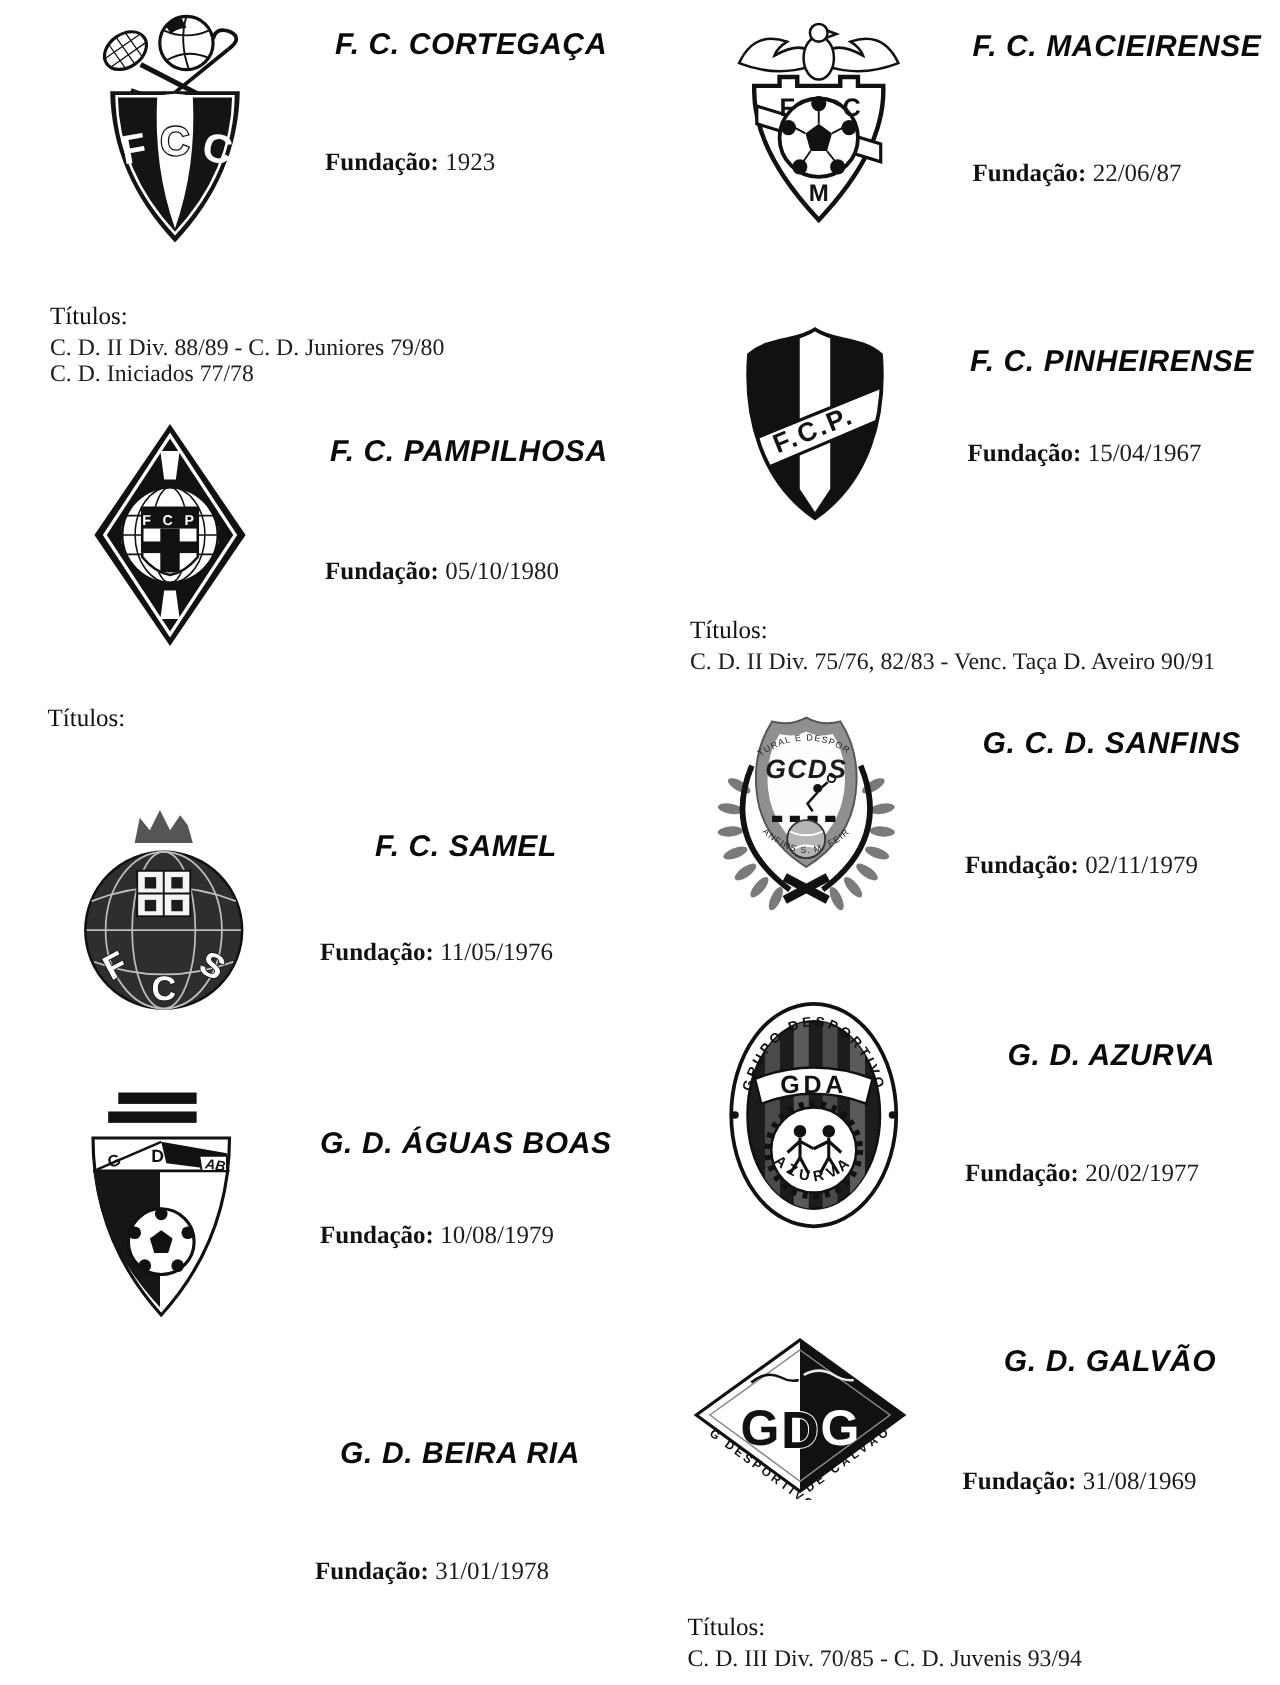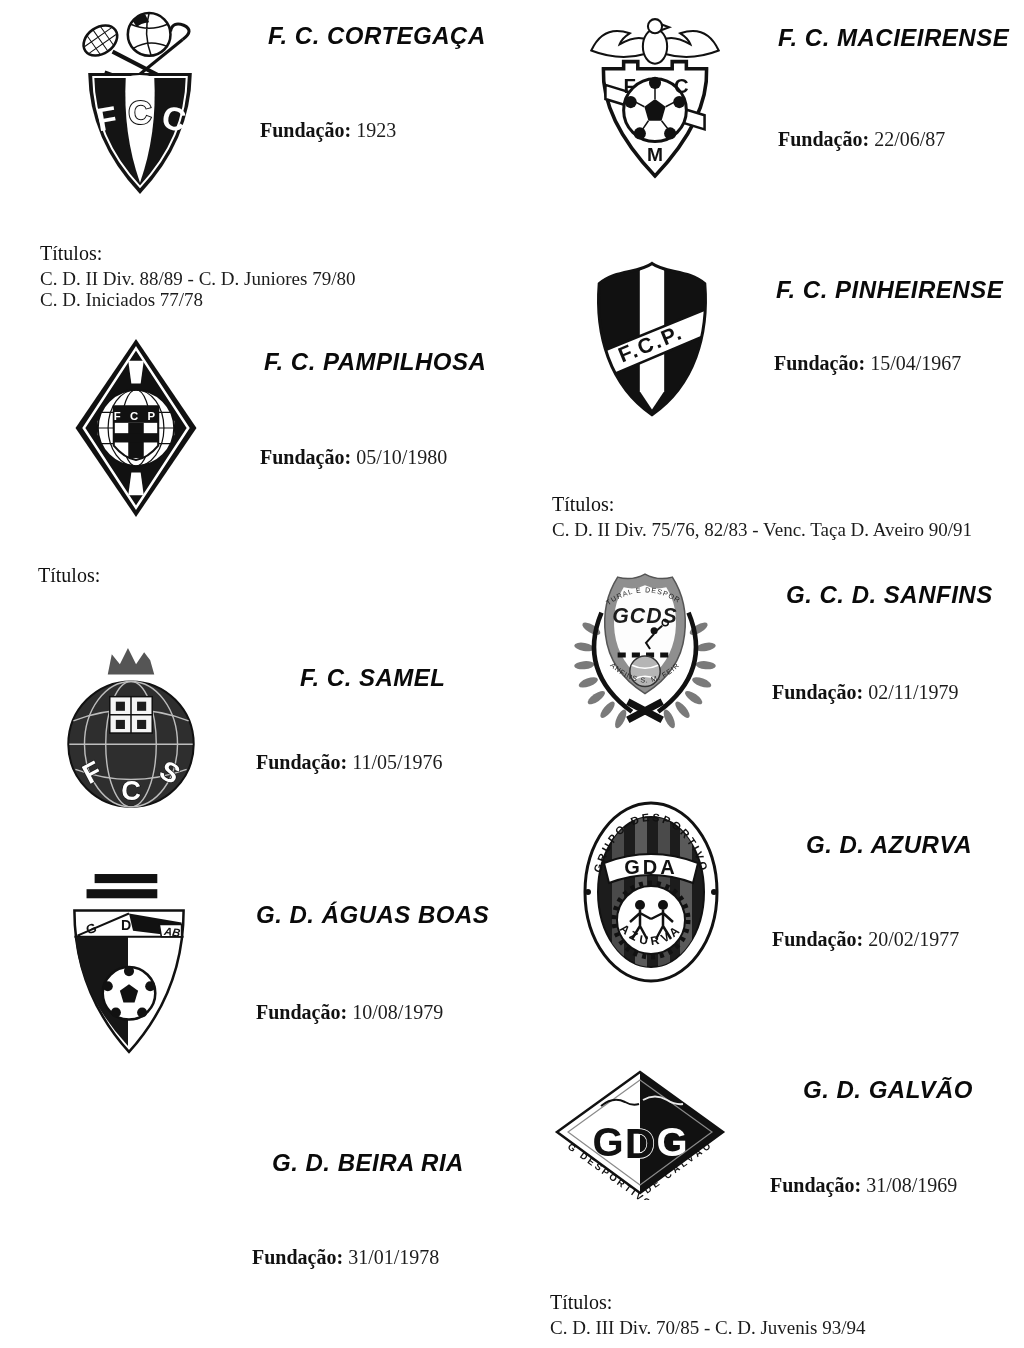--- a/index.html
+++ b/index.html
@@ -30,21 +30,21 @@
   .t-cortegaca{left:40px;top:242px;}
   .c-pampilhosa{left:70px;top:336px;width:132px;height:184px;}
   .n-pampilhosa{left:264px;top:348px;}
   .f-pampilhosa{left:260px;top:446px;}
   .t-pampilhosa{left:38px;top:564px;}
   .c-samel{left:64px;top:640px;width:134px;height:178px;}
   .n-samel{left:300px;top:664px;}
   .f-samel{left:256px;top:751px;}
   .c-aguasboas{left:68px;top:872px;width:122px;height:184px;}
   .n-aguasboas{left:256px;top:901px;}
-  .f-aguasboas{left:256px;top:1001px;}
+  .f-aguasboas{left:256px;top:977px;}
   .c-beiraria{left:56px;top:1124px;width:136px;height:194px;}
   .n-beiraria{left:272px;top:1149px;}
   .f-beiraria{left:252px;top:1246px;}
   
   .c-macieirense{left:583px;top:8px;width:144px;height:174px;}
   .n-macieirense{left:778px;top:24px;}
   .f-macieirense{left:778px;top:128px;text-align:center;}
   .c-pinheirense{left:585px;top:254px;width:135px;height:167px;}
   .n-pinheirense{left:776px;top:276px;}
   .f-pinheirense{left:774px;top:352px;text-align:center;}

